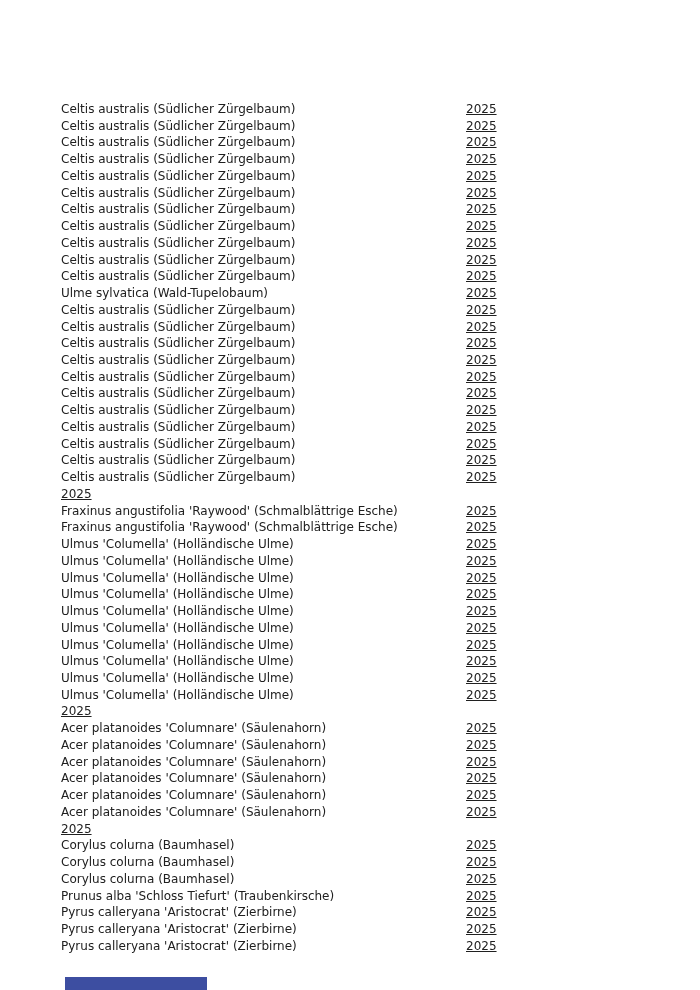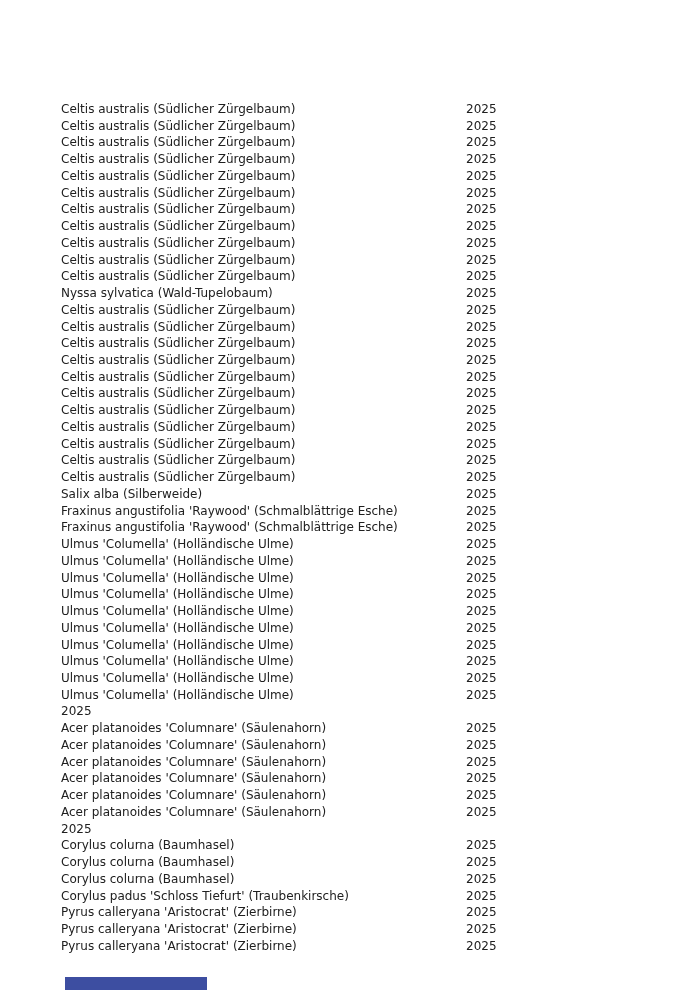--- a/index.html
+++ b/index.html
@@ -29,20 +29,21 @@
     font-size: 12px;
     color: #202020;
     white-space: nowrap;
   }
   .cell-species {
     width: 405px;
     overflow: hidden;
   }
   .cell-year {
     width: 60px;
+    text-decoration: underline;
   }
   .loading-bar {
     position: absolute;
     left: 65px;
     top: 977px;
     width: 142px;
     height: 13px;
     background: #3d4ea1;
   }
 </style>
@@ -89,69 +90,68 @@
       </div>
       <div class="row">
         <span class="cell-species">Celtis australis (Südlicher Zürgelbaum)</span>
         <span class="cell-year">2025</span>
       </div>
       <div class="row">
         <span class="cell-species">Celtis australis (Südlicher Zürgelbaum)</span>
         <span class="cell-year">2025</span>
       </div>
       <div class="row">
-        <span class="cell-species">Nyssa sylvatica (Wald-Tupelobaum)</span>
-        <span class="cell-year">2025</span>
-      </div>
-      <div class="row">
-        <span class="cell-species">Celtis australis (Südlicher Zürgelbaum)</span>
-        <span class="cell-year">2025</span>
-      </div>
-      <div class="row">
-        <span class="cell-species">Celtis australis (Südlicher Zürgelbaum)</span>
-        <span class="cell-year">2025</span>
-      </div>
-      <div class="row">
-        <span class="cell-species">Celtis australis (Südlicher Zürgelbaum)</span>
-        <span class="cell-year">2025</span>
-      </div>
-      <div class="row">
-        <span class="cell-species">Celtis australis (Südlicher Zürgelbaum)</span>
-        <span class="cell-year">2025</span>
-      </div>
-      <div class="row">
-        <span class="cell-species">Celtis australis (Südlicher Zürgelbaum)</span>
-        <span class="cell-year">2025</span>
-      </div>
-      <div class="row">
-        <span class="cell-species">Celtis australis (Südlicher Zürgelbaum)</span>
-        <span class="cell-year">2025</span>
-      </div>
-      <div class="row">
-        <span class="cell-species">Celtis australis (Südlicher Zürgelbaum)</span>
-        <span class="cell-year">2025</span>
-      </div>
-      <div class="row">
-        <span class="cell-species">Celtis australis (Südlicher Zürgelbaum)</span>
-        <span class="cell-year">2025</span>
-      </div>
-      <div class="row">
-        <span class="cell-species">Celtis australis (Südlicher Zürgelbaum)</span>
-        <span class="cell-year">2025</span>
-      </div>
-      <div class="row">
-        <span class="cell-species">Celtis australis (Südlicher Zürgelbaum)</span>
-        <span class="cell-year">2025</span>
-      </div>
-      <div class="row">
-        <span class="cell-species">Celtis australis (Südlicher Zürgelbaum)</span>
-        <span class="cell-year">2025</span>
-      </div>
-      <div class="row">
-        <span class="cell-species">Salix alba (Silberweide)</span>
+        <span class="cell-species">Ulme sylvatica (Wald-Tupelobaum)</span>
+        <span class="cell-year">2025</span>
+      </div>
+      <div class="row">
+        <span class="cell-species">Celtis australis (Südlicher Zürgelbaum)</span>
+        <span class="cell-year">2025</span>
+      </div>
+      <div class="row">
+        <span class="cell-species">Celtis australis (Südlicher Zürgelbaum)</span>
+        <span class="cell-year">2025</span>
+      </div>
+      <div class="row">
+        <span class="cell-species">Celtis australis (Südlicher Zürgelbaum)</span>
+        <span class="cell-year">2025</span>
+      </div>
+      <div class="row">
+        <span class="cell-species">Celtis australis (Südlicher Zürgelbaum)</span>
+        <span class="cell-year">2025</span>
+      </div>
+      <div class="row">
+        <span class="cell-species">Celtis australis (Südlicher Zürgelbaum)</span>
+        <span class="cell-year">2025</span>
+      </div>
+      <div class="row">
+        <span class="cell-species">Celtis australis (Südlicher Zürgelbaum)</span>
+        <span class="cell-year">2025</span>
+      </div>
+      <div class="row">
+        <span class="cell-species">Celtis australis (Südlicher Zürgelbaum)</span>
+        <span class="cell-year">2025</span>
+      </div>
+      <div class="row">
+        <span class="cell-species">Celtis australis (Südlicher Zürgelbaum)</span>
+        <span class="cell-year">2025</span>
+      </div>
+      <div class="row">
+        <span class="cell-species">Celtis australis (Südlicher Zürgelbaum)</span>
+        <span class="cell-year">2025</span>
+      </div>
+      <div class="row">
+        <span class="cell-species">Celtis australis (Südlicher Zürgelbaum)</span>
+        <span class="cell-year">2025</span>
+      </div>
+      <div class="row">
+        <span class="cell-species">Celtis australis (Südlicher Zürgelbaum)</span>
+        <span class="cell-year">2025</span>
+      </div>
+      <div class="row">
         <span class="cell-year">2025</span>
       </div>
       <div class="row">
         <span class="cell-species">Fraxinus angustifolia 'Raywood' (Schmalblättrige Esche)</span>
         <span class="cell-year">2025</span>
       </div>
       <div class="row">
         <span class="cell-species">Fraxinus angustifolia 'Raywood' (Schmalblättrige Esche)</span>
         <span class="cell-year">2025</span>
       </div>
@@ -231,21 +231,21 @@
       </div>
       <div class="row">
         <span class="cell-species">Corylus colurna (Baumhasel)</span>
         <span class="cell-year">2025</span>
       </div>
       <div class="row">
         <span class="cell-species">Corylus colurna (Baumhasel)</span>
         <span class="cell-year">2025</span>
       </div>
       <div class="row">
-        <span class="cell-species">Corylus padus 'Schloss Tiefurt' (Traubenkirsche)</span>
+        <span class="cell-species">Prunus alba 'Schloss Tiefurt' (Traubenkirsche)</span>
         <span class="cell-year">2025</span>
       </div>
       <div class="row">
         <span class="cell-species">Pyrus calleryana 'Aristocrat' (Zierbirne)</span>
         <span class="cell-year">2025</span>
       </div>
       <div class="row">
         <span class="cell-species">Pyrus calleryana 'Aristocrat' (Zierbirne)</span>
         <span class="cell-year">2025</span>
       </div>

